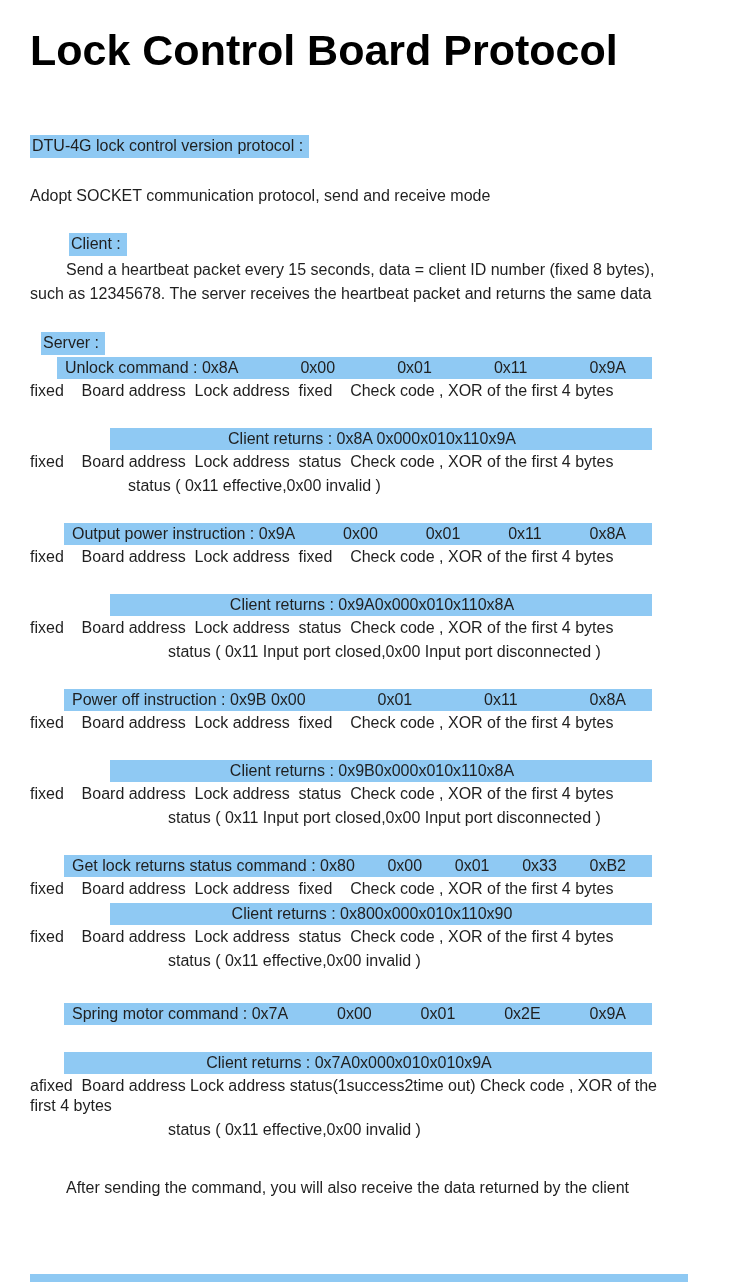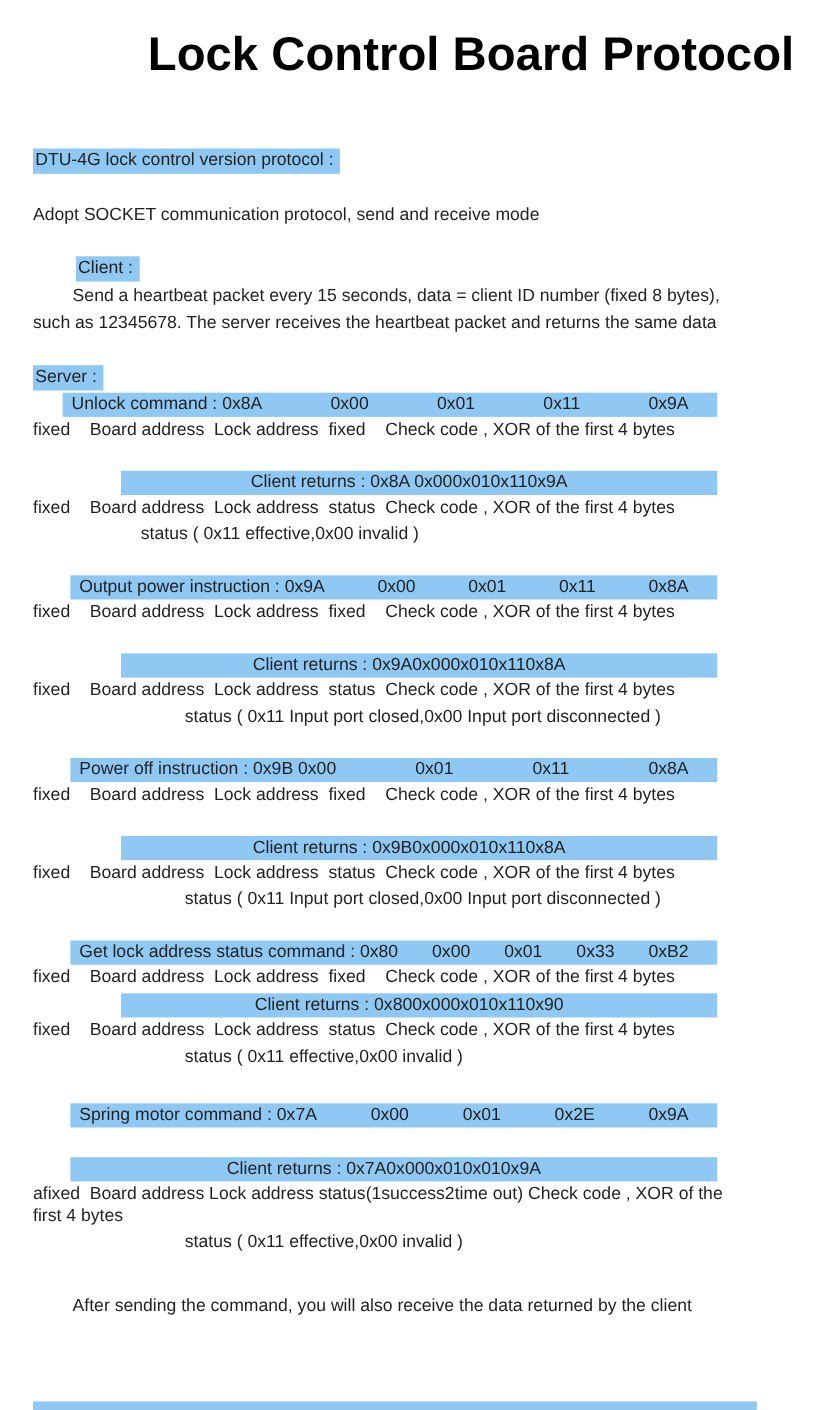--- a/index.html
+++ b/index.html
@@ -8,36 +8,36 @@
   body {
     width: 750px; height: 1282px;
     font-family: "Liberation Sans", "DejaVu Sans", sans-serif;
     font-size: 16px; color: var(--ink);
     position: relative; overflow: hidden;
   }
   .page { position: relative; width: 750px; height: 1282px; padding: 22px 28px 0 30px; }
 
   .doc-title {
     font-size: 43px; font-weight: bold; color: #000;
-    text-align: right; letter-spacing: 0px; line-height: 56px;
+    text-align: left; letter-spacing: 0px; line-height: 56px;
     white-space: nowrap;
   }
 
   .hl {
     background: var(--hl);
     display: inline-block;
     padding: 1px 6px 2px 2px;
     line-height: 20px;
   }
   .heading-version { margin-top: 57px; }
   .plain-line { margin-top: 28px; line-height: 19px; }
   .heading-client { margin-top: 28px; padding-left: 39px; }
   .indent-line { margin-top: 4px; line-height: 19px; padding-left: 36px; }
   .follow-line { margin-top: 5px; line-height: 19px; }
-  .heading-server { margin-top: 29px; }
+  .heading-server { margin-top: 29px; margin-left: 11px; }
 
   
   .block { margin-top: 27px; }
   .blocks-wrap .block:first-child { margin-top: 2px; }
   .blocks-wrap .block:nth-child(5) { margin-top: 32px; }
 
   .bar {
     background: var(--hl);
     height: 22px; line-height: 22px;
     display: flex; justify-content: space-between; align-items: center;
@@ -103,21 +103,21 @@
         <div class="status-note">status ( 0x11 Input port closed,0x00 Input port disconnected )</div>
       </section>
       <section class="block">
         <div class="bar cmd"><span class="bar-label">Power off instruction : 0x9B 0x00</span><span class="hex">0x01</span><span class="hex">0x11</span><span class="hex">0x8A</span></div>
         <div class="desc">fixed    Board address  Lock address  fixed    Check code , XOR of the first 4 bytes</div>
         <div class="bar ret"><span class="bar-label">Client returns : 0x9B</span><span class="hex">0x00</span><span class="hex">0x01</span><span class="hex">0x11</span><span class="hex">0x8A</span></div>
         <div class="desc">fixed    Board address  Lock address  status  Check code , XOR of the first 4 bytes</div>
         <div class="status-note">status ( 0x11 Input port closed,0x00 Input port disconnected )</div>
       </section>
       <section class="block">
-        <div class="bar cmd"><span class="bar-label">Get lock address status command : 0x80</span><span class="hex">0x00</span><span class="hex">0x01</span><span class="hex">0x33</span><span class="hex">0xB2</span></div>
+        <div class="bar cmd"><span class="bar-label">Get lock returns status command : 0x80</span><span class="hex">0x00</span><span class="hex">0x01</span><span class="hex">0x33</span><span class="hex">0xB2</span></div>
         <div class="desc">fixed    Board address  Lock address  fixed    Check code , XOR of the first 4 bytes</div>
         <div class="bar ret"><span class="bar-label">Client returns : 0x80</span><span class="hex">0x00</span><span class="hex">0x01</span><span class="hex">0x11</span><span class="hex">0x90</span></div>
         <div class="desc">fixed    Board address  Lock address  status  Check code , XOR of the first 4 bytes</div>
         <div class="status-note">status ( 0x11 effective,0x00 invalid )</div>
       </section>
       <section class="block">
         <div class="bar cmd"><span class="bar-label">Spring motor command : 0x7A</span><span class="hex">0x00</span><span class="hex">0x01</span><span class="hex">0x2E</span><span class="hex">0x9A</span></div>
         <div class="bar ret"><span class="bar-label">Client returns : 0x7A</span><span class="hex">0x00</span><span class="hex">0x01</span><span class="hex">0x01</span><span class="hex">0x9A</span></div>
         <div class="desc">afixed  Board address Lock address status(1success2time out) Check code , XOR of the
 first 4 bytes</div>

